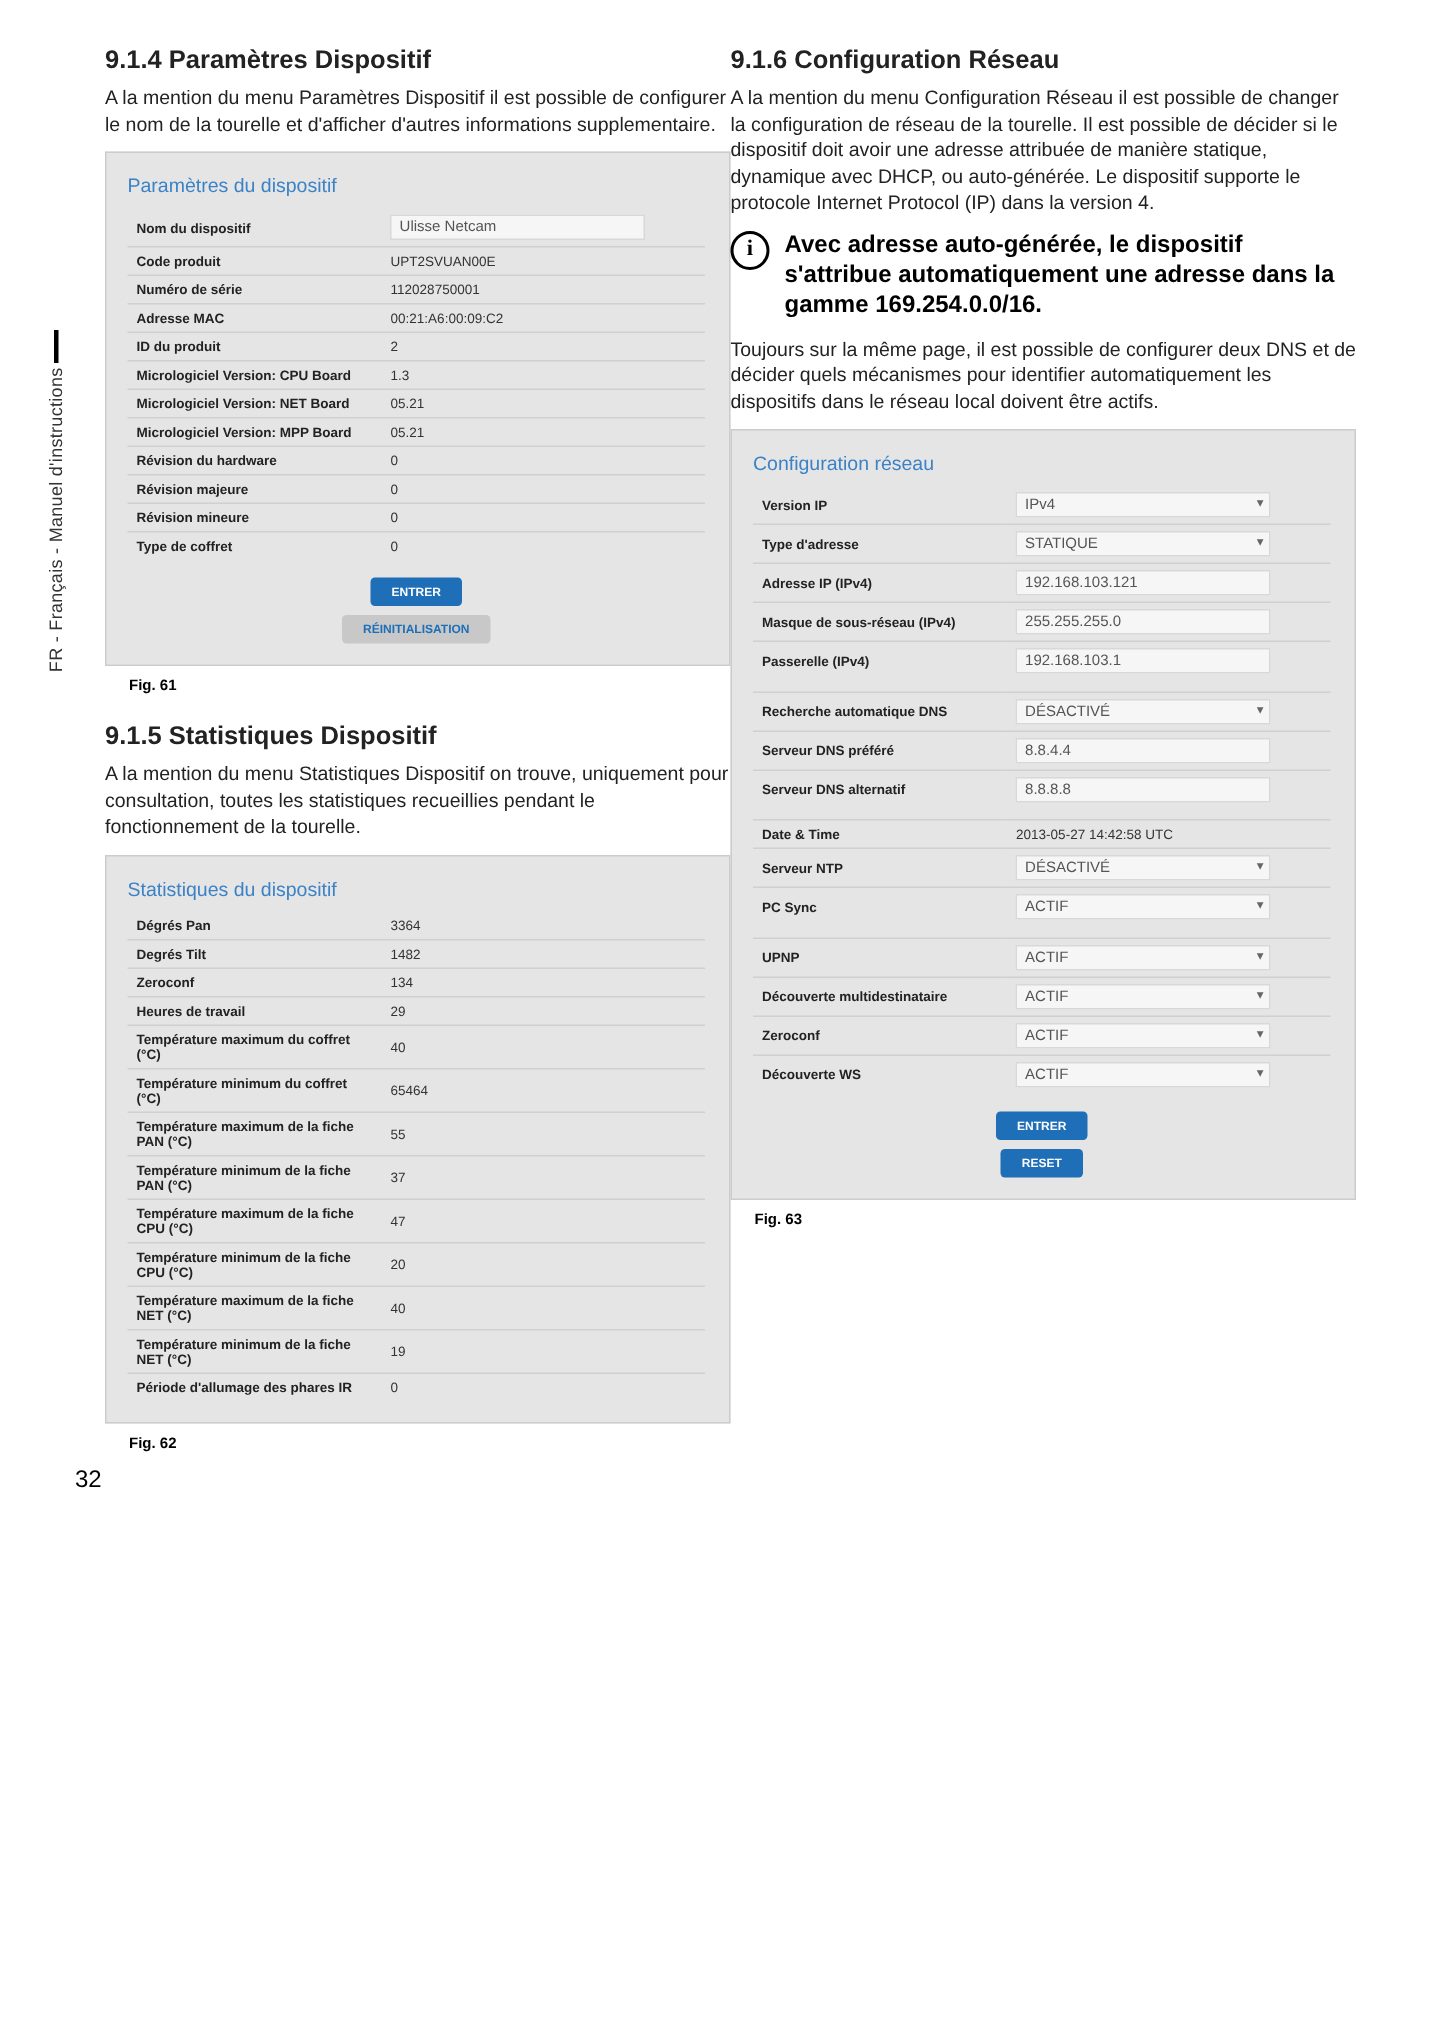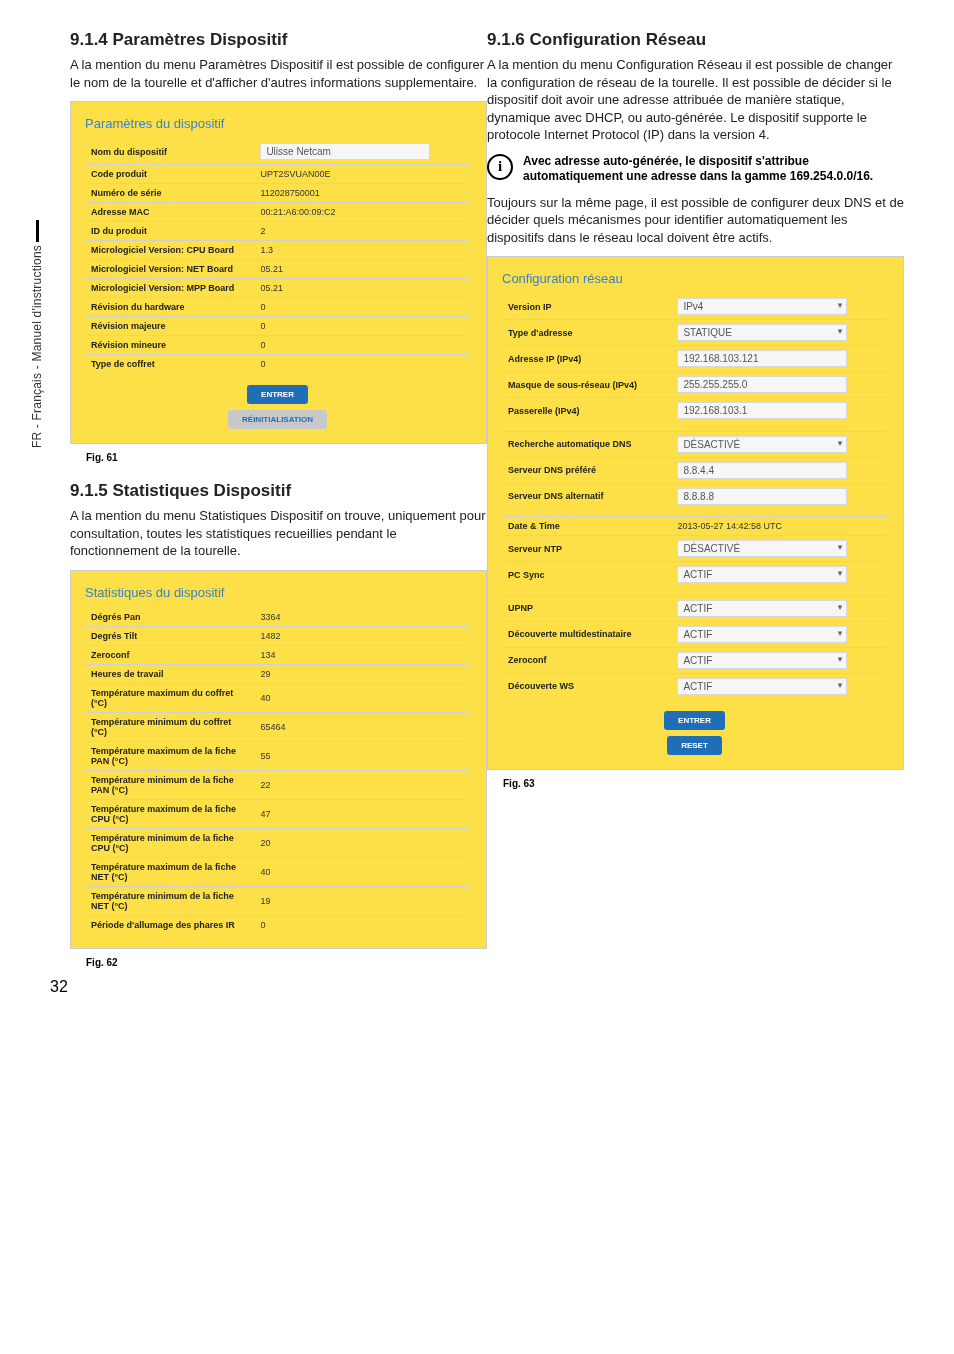--- a/index.html
+++ b/index.html
@@ -4,38 +4,38 @@
   <style>
     *{margin:0;padding:0;box-sizing:border-box}
     body{font-family:"Segoe UI",Arial,sans-serif;background:#fff;width:954px;position:relative;padding:30px 50px 30px 70px}
     .col-wrap{display:flex;}
     .col{flex:1}
     .vtab{position:absolute;left:30px;top:220px;display:flex;flex-direction:column;align-items:center}
     .vtab-line{width:3px;height:22px;background:#000;margin-bottom:3px}
     .vtab-text{writing-mode:vertical-rl;transform:rotate(180deg);font-size:12px;color:#333;letter-spacing:.2px}
     h2{font-size:17px;font-weight:700;color:#222;margin-bottom:6px}
     p{font-size:13px;line-height:1.35;color:#222;margin-bottom:10px}
-    .screenshot{border:1px solid #ccc;padding:14px 16px 14px 14px;margin-bottom:8px;background:#fde047}
+    .screenshot{border:1px solid #ccc;padding:14px 16px 14px 14px;margin-bottom:8px;background:#e5e5e5}
     .screenshot-title{color:#3b82c6;font-size:13px;font-weight:400;margin-bottom:8px}
     table{width:100%;border-collapse:collapse;font-size:9px}
     table td{padding:4px 6px;border-top:1px solid #d0d0d0}
     table tr:first-child td{border-top:none}
     table td:first-child{font-weight:700;width:44%;color:#222}
     table td:last-child{color:#333;font-weight:400}
     .input-cell{background:#f6f6f6;border:1px solid #d8d8d8;padding:2px 5px;font-size:10px;color:#555;width:170px;display:inline-block}
     .sel{position:relative}
     .sel::after{content:"▾";position:absolute;right:4px;top:1px;font-size:9px;color:#666}
     .btn-row{display:flex;gap:8px;justify-content:center;margin-top:12px}
     .btn{font-size:8px;font-weight:700;color:#fff;padding:5px 14px;border-radius:3px;border:none}
     .btn-blue{background:#1e6fb8}
     .btn-gray{background:#c8c8c8;color:#1e6fb8}
     .fig{font-size:10px;font-weight:700;margin:4px 16px 18px}
     .info{display:flex;align-items:flex-start;gap:10px;margin:10px 0}
     .info-icon{border:2.2px solid #000;border-radius:50%;width:26px;height:26px;flex:0 0 26px;display:flex;align-items:center;justify-content:center;font-weight:700;font-size:15px;font-family:serif}
-    .info-text{font-size:12px;font-weight:700;line-height:1.25}
+    .info-text{font-size:16px;font-weight:700;line-height:1.25}
     .tbl-group-sep td{padding:0;height:8px;border:none}
     .pgnum{position:absolute;bottom:20px;left:50px;font-size:16px}
   </style>
 </head>
 <body>
 
 <div class="vtab">
   <div class="vtab-line"></div>
   <div class="vtab-text">FR - Français - Manuel d'instructions</div>
 </div>
@@ -139,21 +139,21 @@
         <tr>
               <td>Température minimum du coffret (°C)</td>
               <td>65464</td>
             </tr>
         <tr>
               <td>Température maximum de la fiche PAN (°C)</td>
               <td>55</td>
             </tr>
         <tr>
               <td>Température minimum de la fiche PAN (°C)</td>
-              <td>22</td>
+              <td>37</td>
             </tr>
         <tr>
               <td>Température maximum de la fiche CPU (°C)</td>
               <td>47</td>
             </tr>
         <tr>
               <td>Température minimum de la fiche CPU (°C)</td>
               <td>20</td>
             </tr>
         <tr>

